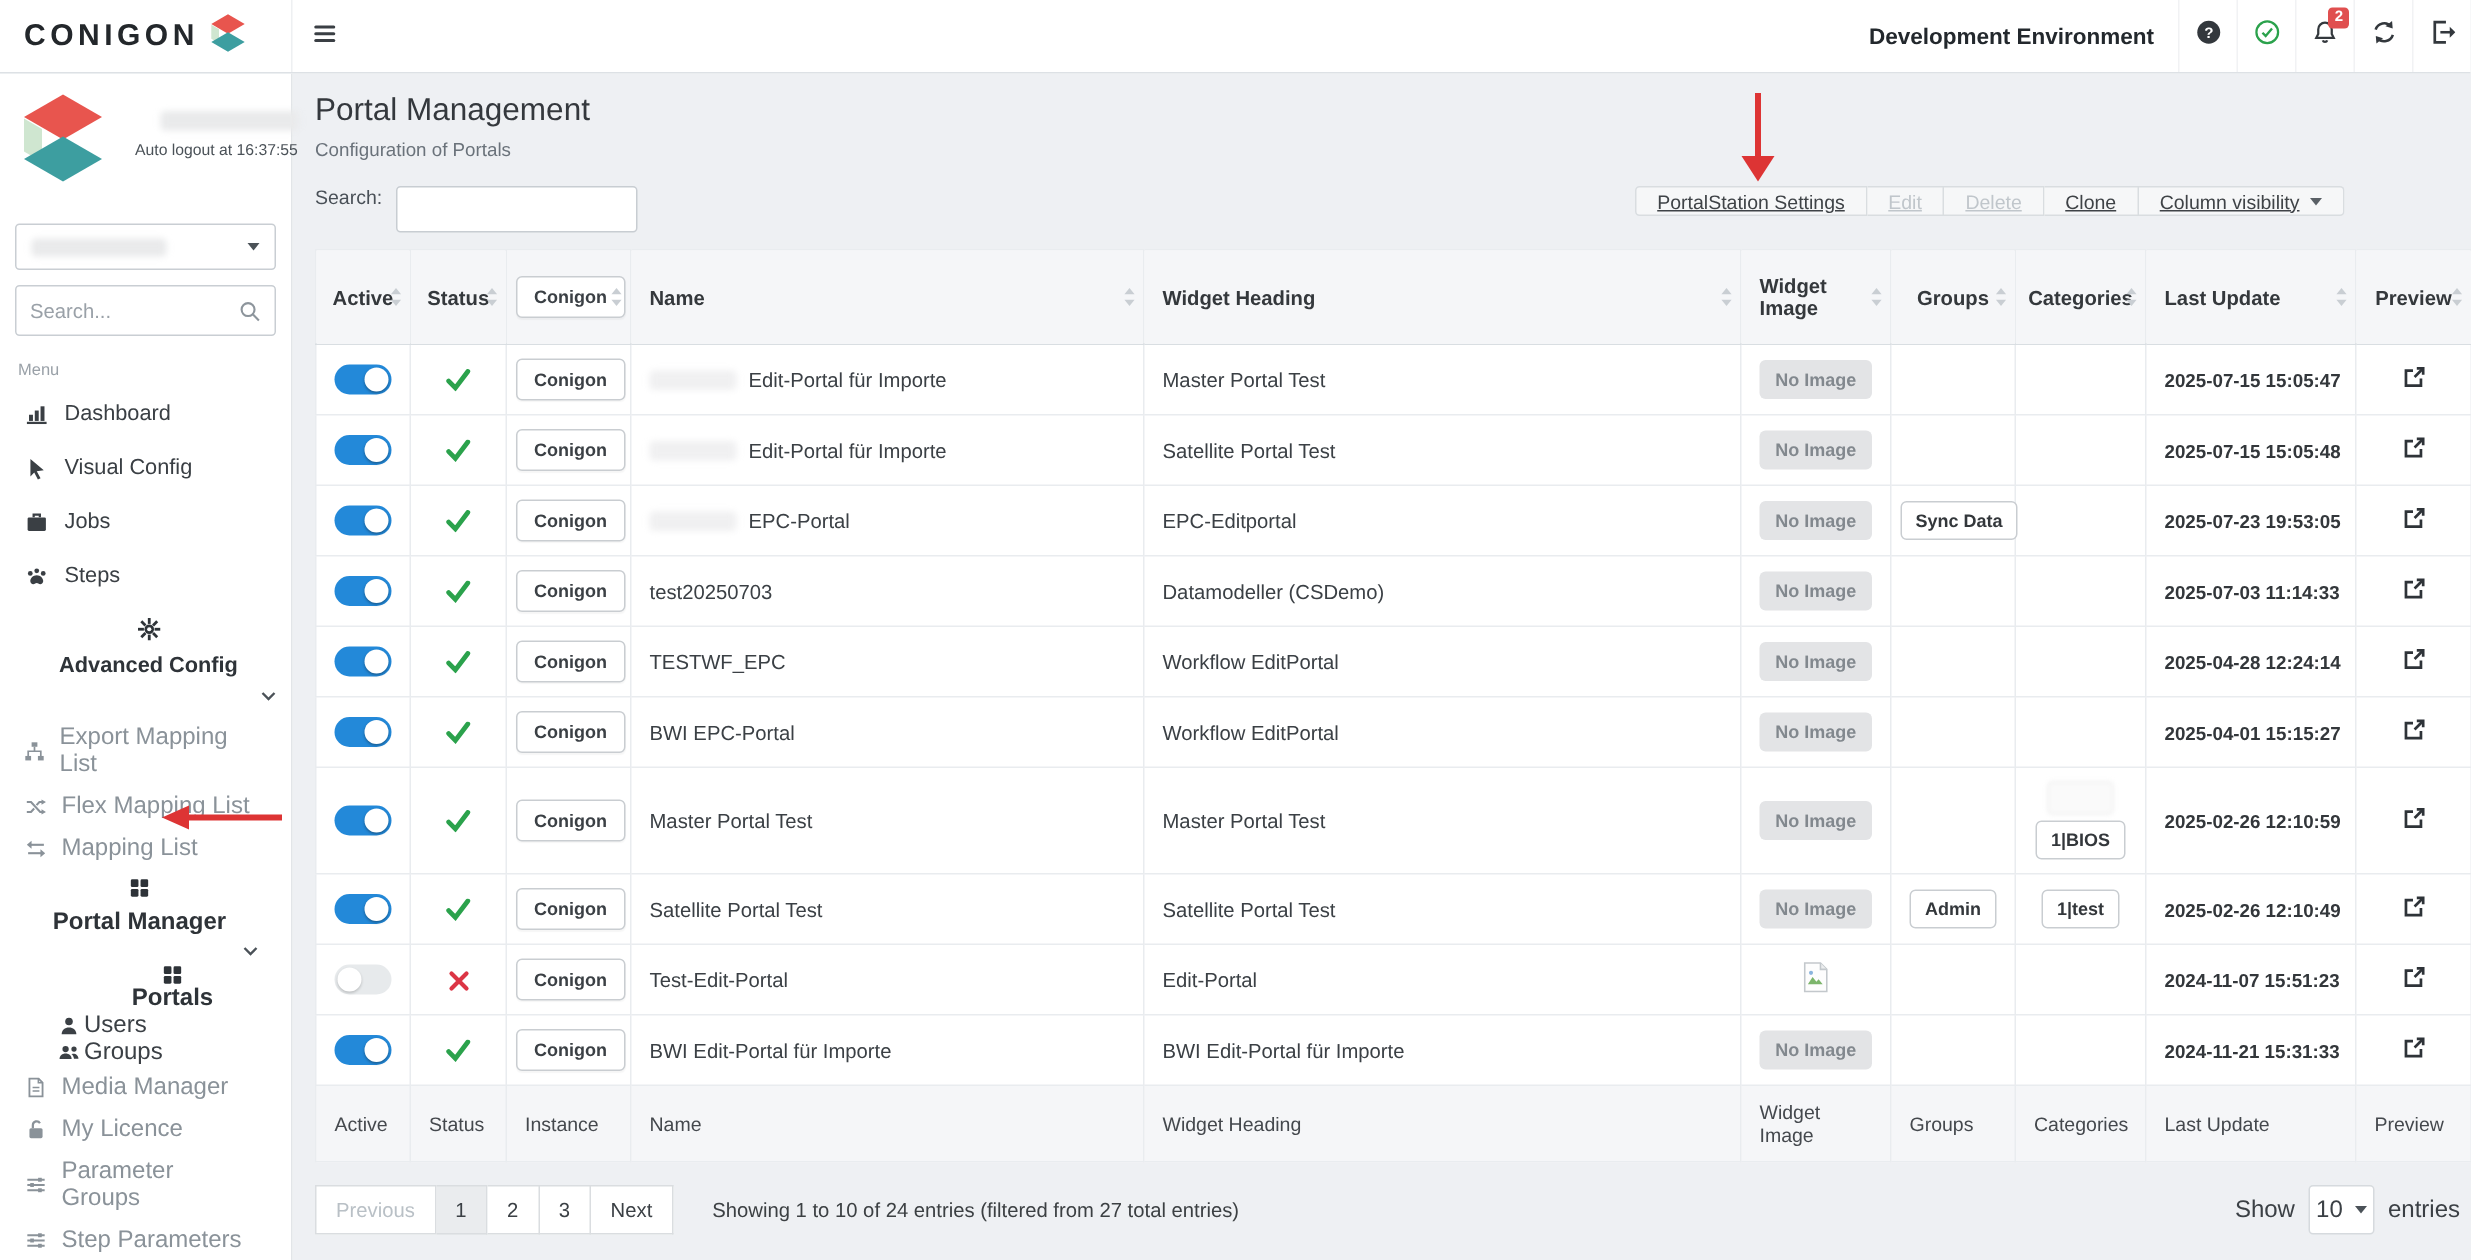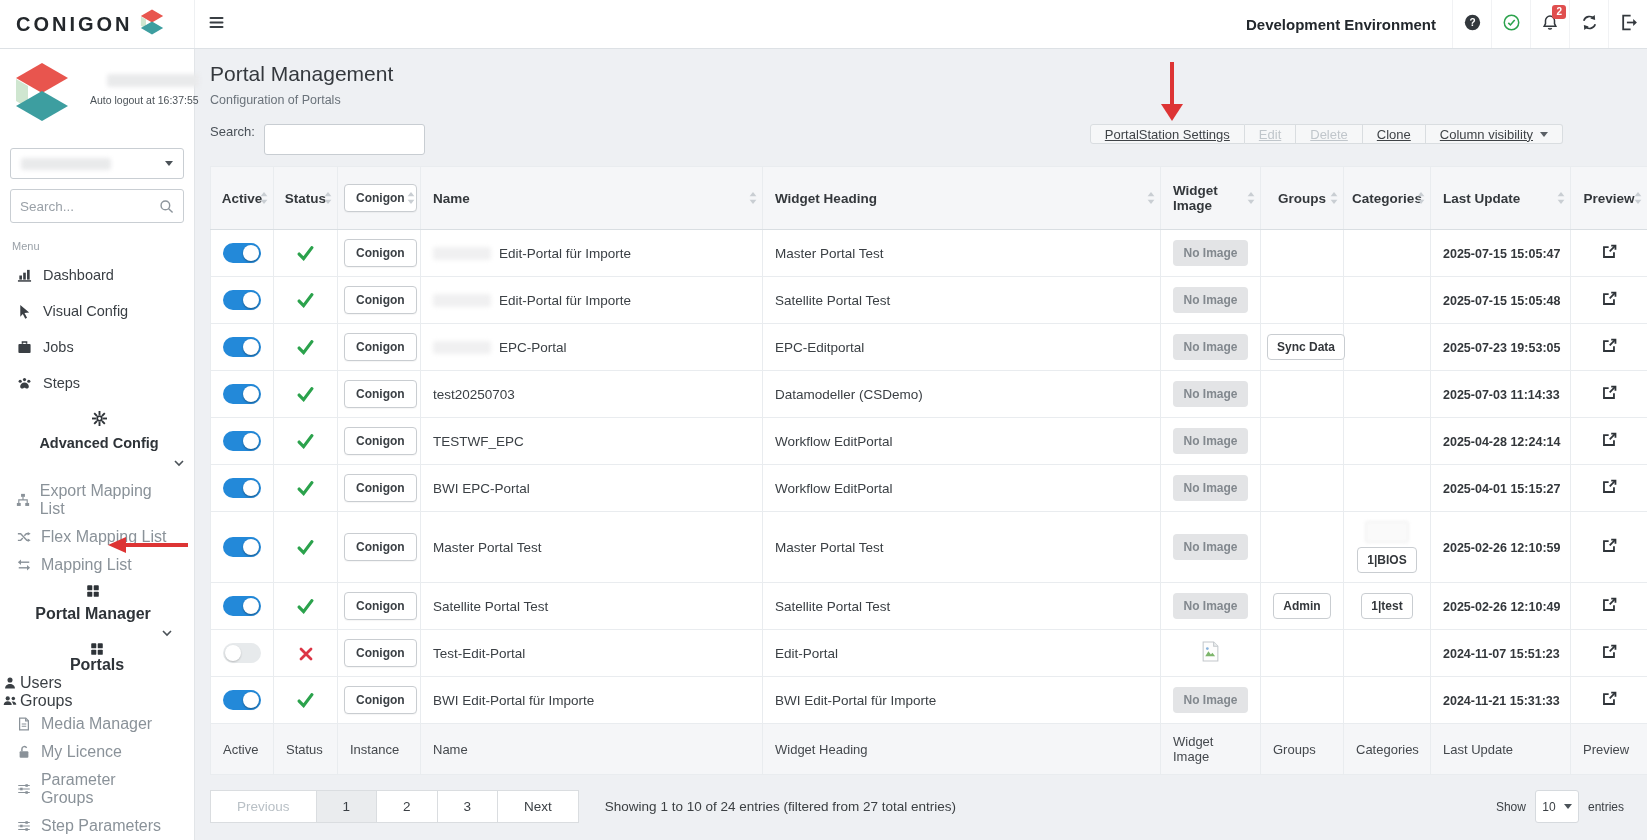--- a/index.html
+++ b/index.html
@@ -37,21 +37,21 @@
     display:flex; align-items:center; padding:16px 9px; background:#fff; }
   .search-box input { border:none; outline:none; flex:1; font-size:13.5px; color:#495057; min-width:0;
     font-family:"Liberation Sans",sans-serif; }
   .search-box input::placeholder { color:#9aa1a8; }
   .search-box .mag { color:#8d959c; display:flex; }
   .menu-label { margin:17px 0 5px 12px; font-size:11px; color:#9aa1a8; }
   .nav-item { display:flex; align-items:center; cursor:pointer; }
   .nav-item .nav-ico { width:20px; display:flex; justify-content:center; }
   .nav-item.level0 { padding:10px 10px 10px 14px; font-size:14.5px; color:#3a3f44; gap:9px; }
   .nav-item.level1 { padding:5px 22px 5px 14px; font-size:16px; color:#8a9299; gap:7px; }
-  .nav-item.level2 { }
+  .nav-item.level2 { padding-left:36px; }
   .nav-item.bold { font-weight:700; color:#2e3338;flex-direction:column; }
   .nav-item .chev { margin-left:auto; color:#4b5258; display:flex; }
   .side-arrow { position:absolute; left:106px; z-index:5; pointer-events:none; }
 
   
   .main { position:absolute; top:49px; left:195px; right:0; bottom:0; padding:13px 0 0 15px; }
   .content { position:relative; width:1437px; }
   h1.page-title { font-size:21px; font-weight:400; color:#34383d; }
   .subtitle { margin-top:7px; font-size:12.5px; color:#6a727a; }
   .toolbar { display:flex; align-items:flex-start; margin-top:17px; height:33px; position:relative; }
@@ -97,28 +97,28 @@
   .blob-badge { display:block; width:44px; height:22px; margin:0 auto 4px; background:#fafafa;
     border:1px solid #ececec; border-radius:3px; filter:blur(1.5px); }
   .name-blob { display:inline-block; width:58px; height:13px; background:#f0f0f1; border-radius:3px;
     filter:blur(2px); margin-right:8px; vertical-align:middle; }
   .ts { font-weight:600; font-size:12.5px; color:#33373b; white-space:nowrap; }
   .preview-btn { background:none; border:none; cursor:pointer; color:#2e3338; display:inline-flex; }
 
   
   .pager-row { position:relative; width:1437px; margin-top:15px; display:flex; align-items:center; }
   .paginate { display:flex; }
-  .page-btn { height:33px; min-width:34px; padding:0 26px; background:#fff; border:1px solid #dadde0;
+  .page-btn { height:33px; min-width:34px; padding:0 13px; background:#fff; border:1px solid #dadde0;
     border-left-width:0; display:flex; align-items:center; justify-content:center; font-size:13.5px;
     color:#3b4045; cursor:pointer; font-family:"Liberation Sans",sans-serif; }
   .page-btn:first-child { border-left-width:1px; }
   .page-btn.disabled { color:#b9c0c6; cursor:default; }
   .page-btn.current { background:#eaecee; }
   .pager-info { margin-left:26px; font-size:13.5px; color:#3c4043; }
-  .length { position:absolute; right:23px; display:flex; align-items:center; gap:9px; font-size:12px;
+  .length { position:absolute; right:7px; display:flex; align-items:center; gap:9px; font-size:16px;
     color:#3b4045; }
   .select-mini { width:44px; height:33px; background:#fff; border:1px solid #d6dade; border-radius:3px;
     display:flex; align-items:center; justify-content:center; gap:8px; cursor:pointer; }
 </style>
 </head>
 <body>
 
 <header class="topbar">
   <div class="logo-area">
     <span class="logo-text">CONIGON</span>

